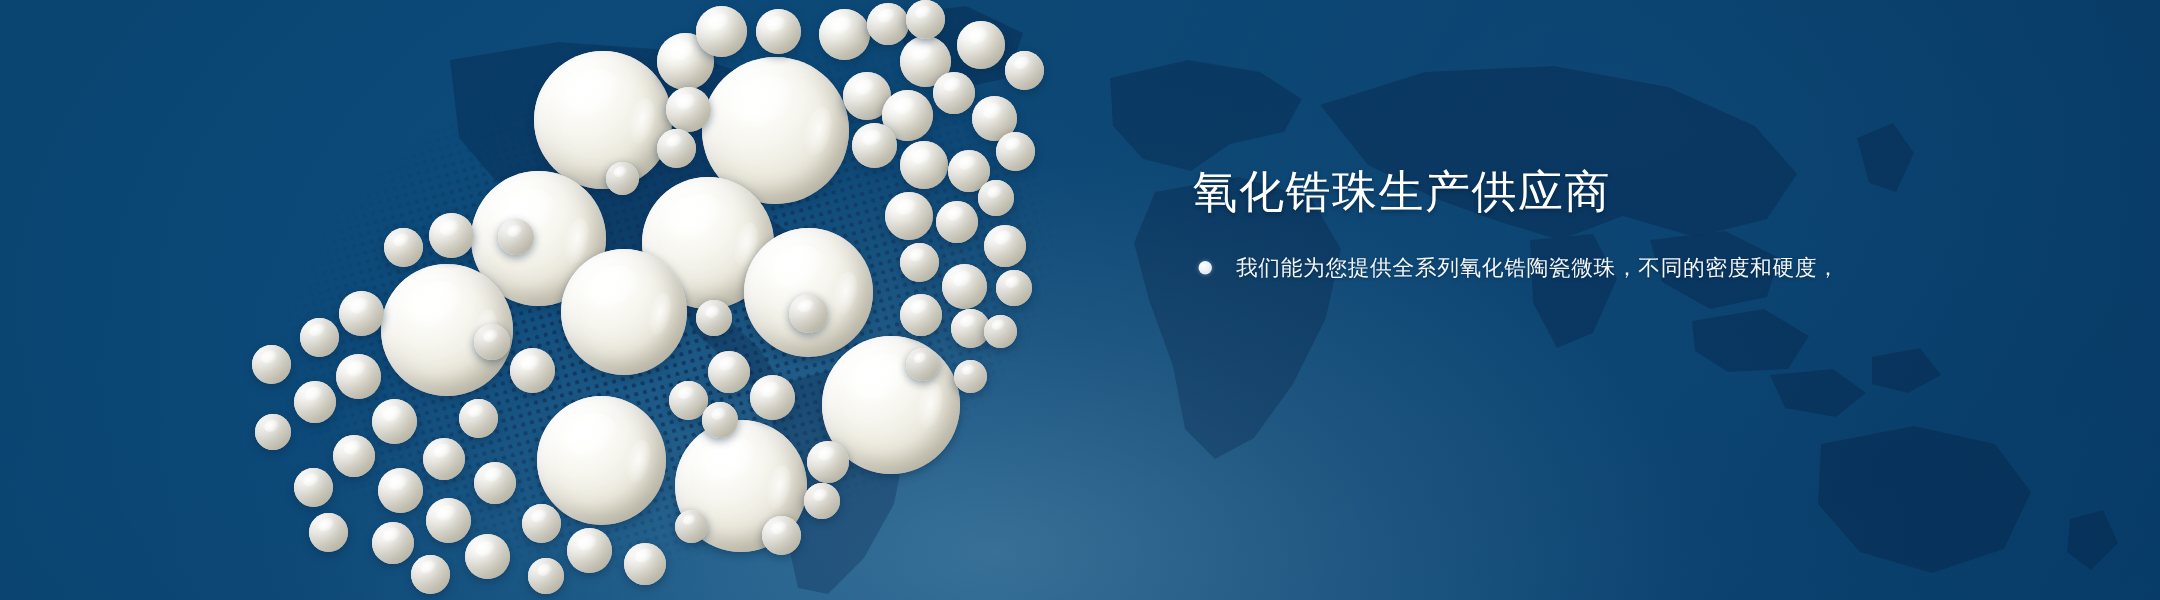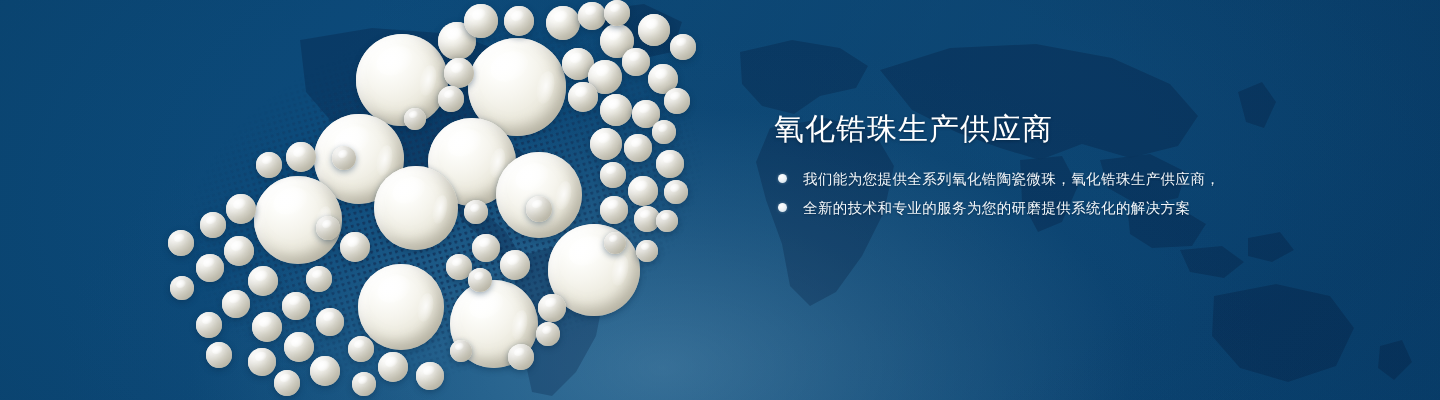--- a/index.html
+++ b/index.html
@@ -85,21 +85,21 @@
     border-radius:50%;
     background:radial-gradient(ellipse at 50% 45%, rgba(255,255,255,0.80) 0%, rgba(255,255,255,0.28) 50%, rgba(255,255,255,0) 80%);
     transform:rotate(12deg);
   }
   .bead.sm::before { left:24%; top:15%; width:42%; height:32%; }
   .bead.sm::after  { display:none; }
 
   
   .text-col {
     position:absolute;
-    left:773px; top:0;
+    left:794px; top:0;
     width:560px; height:320px;
   }
   .headline {
     position:absolute;
     left:1px; top:110px;
     font-size:30px;
     line-height:38px;
     letter-spacing:1px;
     color:#ffffff;
     font-weight:400;
@@ -267,28 +267,22 @@
 
   <div class="text-col">
 
     <h1 class="headline">氧化锆珠生产供应商</h1>
 
     <ul class="bullets">
 
       <li class="bullet-row">
         <span class="bullet-dot"></span>
         <span class="bullet-text">
-          <span>我们能为您提供全系列氧化锆陶瓷微珠，氧化锆珠生产供应商，</span>
+          <span>我们能为您提供全系列氧化锆陶瓷微珠，不同的密度和硬度，</span>
         </span>
       </li>
 
-      <li class="bullet-row">
-        <span class="bullet-dot"></span>
-        <span class="bullet-text">
-          <span>全新的技术和专业的服务为您的研磨提供系统化的解决方案</span>
-        </span>
-      </li>
 
 
     </ul>
   </div>
 
 </div>
 
 </body></html>

